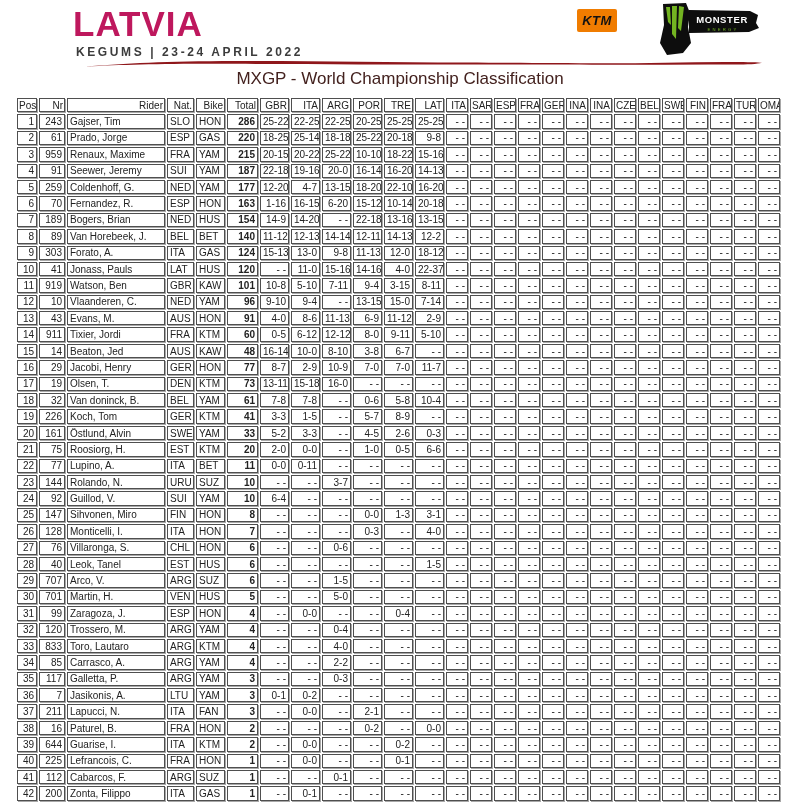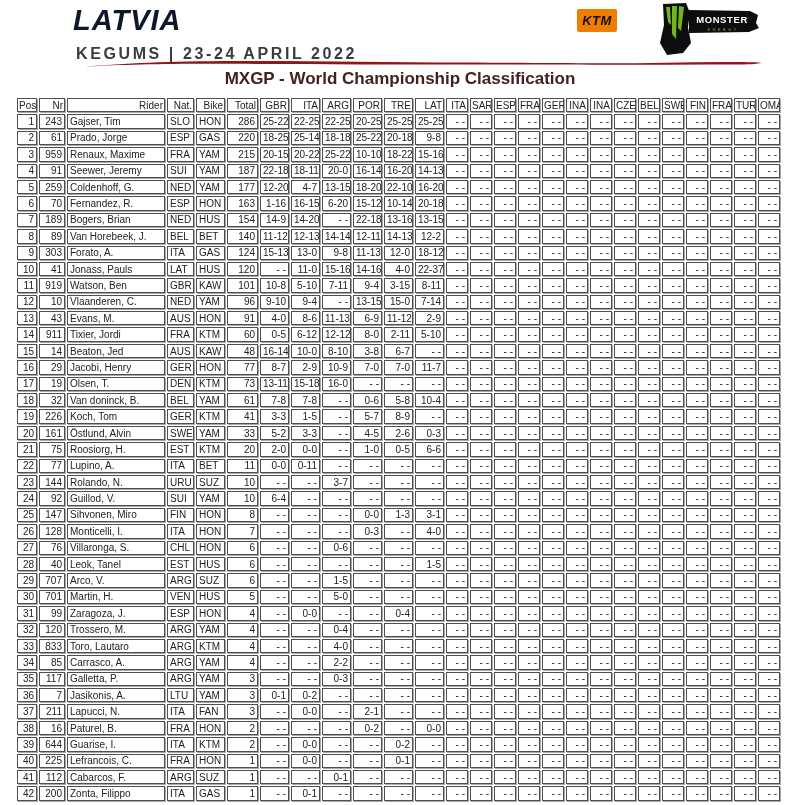--- a/index.html
+++ b/index.html
@@ -1,44 +1,44 @@
 <!DOCTYPE html>
 <html><head>
 <meta charset="utf-8">
 <style>
   html,body{margin:0;padding:0;background:#fff;}
   .page{position:relative;width:800px;height:805px;background:#ffffff;overflow:hidden;
         font-family:"Liberation Sans",sans-serif;}
 
   
-  .event-name{position:absolute;left:73px;top:4px;font-size:29px;font-weight:bold;
-              font-style:italic;letter-spacing:1px;color:#0f172a;}
-  .event-sub{position:absolute;left:76px;top:45px;font-size:16px;font-weight:bold;
+  .event-name{position:absolute;left:73px;top:4px;font-size:35px;font-weight:bold;
+              letter-spacing:1px;color:#be185d;}
+  .event-sub{position:absolute;left:76px;top:45px;font-size:12px;font-weight:bold;
              letter-spacing:2.6px;color:#3c3c3c;}
 
   .ktm-logo{position:absolute;left:577px;top:9px;width:40px;height:23px;background:#f07c00;
             border-radius:2px;display:flex;align-items:center;justify-content:center;}
   .ktm-logo span{font-size:13px;font-weight:bold;font-style:italic;color:#121212;letter-spacing:.5px;}
 
   .monster-logo{position:absolute;left:652px;top:1px;width:112px;height:56px;}
 
   .brush-line{position:absolute;left:85px;top:57px;width:710px;height:14px;}
 
   .page-title{position:absolute;left:0;top:69px;width:800px;text-align:center;
-              font-size:17px;font-weight:bold;color:#43211e;}
+              font-size:17px;font-weight:normal;color:#43211e;}
 
   
   #classification{position:absolute;left:15px;top:96px;width:767px;table-layout:fixed;
                   border-spacing:2px;font-size:10px;color:#222;}
   #classification th,#classification td{
       border:1px solid #4f4f4f;box-shadow:1px 1px 0 #a8a8a8;background:#fff;
       height:12.4px;line-height:11px;padding:0 2px;overflow:hidden;white-space:nowrap;}
   #classification th{font-weight:normal;text-align:right;padding:0 1px;}
   td.num,td.score{text-align:right;}
-  td.total{text-align:right;font-weight:normal;margin-left:35px;}
+  td.total{text-align:right;font-weight:bold;margin-left:35px;}
   td.txt{text-align:left;}
 </style>
 </head>
 <body>
 
 <div class="page">
 
   <div class="event-name">LATVIA</div>
   <div class="event-sub">KEGUMS | 23-24 APRIL 2022</div>
 
@@ -208,21 +208,21 @@
           <td class="score">- -</td>
         </tr>
         <tr>
           <td class="num">4</td>
           <td class="num">91</td>
           <td class="txt">Seewer, Jeremy</td>
           <td class="txt">SUI</td>
           <td class="txt">YAM</td>
           <td class="total">187</td>
           <td class="score">22-18</td>
-          <td class="score">18-11</td>
+          <td class="score">19-16</td>
           <td class="score">20-0</td>
           <td class="score">16-14</td>
           <td class="score">16-20</td>
           <td class="score">14-13</td>
           <td class="score">- -</td>
           <td class="score">- -</td>
           <td class="score">- -</td>
           <td class="score">- -</td>
           <td class="score">- -</td>
           <td class="score">- -</td>
@@ -491,21 +491,21 @@
           <td class="num">14</td>
           <td class="num">911</td>
           <td class="txt">Tixier, Jordi</td>
           <td class="txt">FRA</td>
           <td class="txt">KTM</td>
           <td class="total">60</td>
           <td class="score">0-5</td>
           <td class="score">6-12</td>
           <td class="score">12-12</td>
           <td class="score">8-0</td>
-          <td class="score">2-11</td>
+          <td class="score">9-11</td>
           <td class="score">5-10</td>
           <td class="score">- -</td>
           <td class="score">- -</td>
           <td class="score">- -</td>
           <td class="score">- -</td>
           <td class="score">- -</td>
           <td class="score">- -</td>
           <td class="score">- -</td>
           <td class="score">- -</td>
           <td class="score">- -</td>

